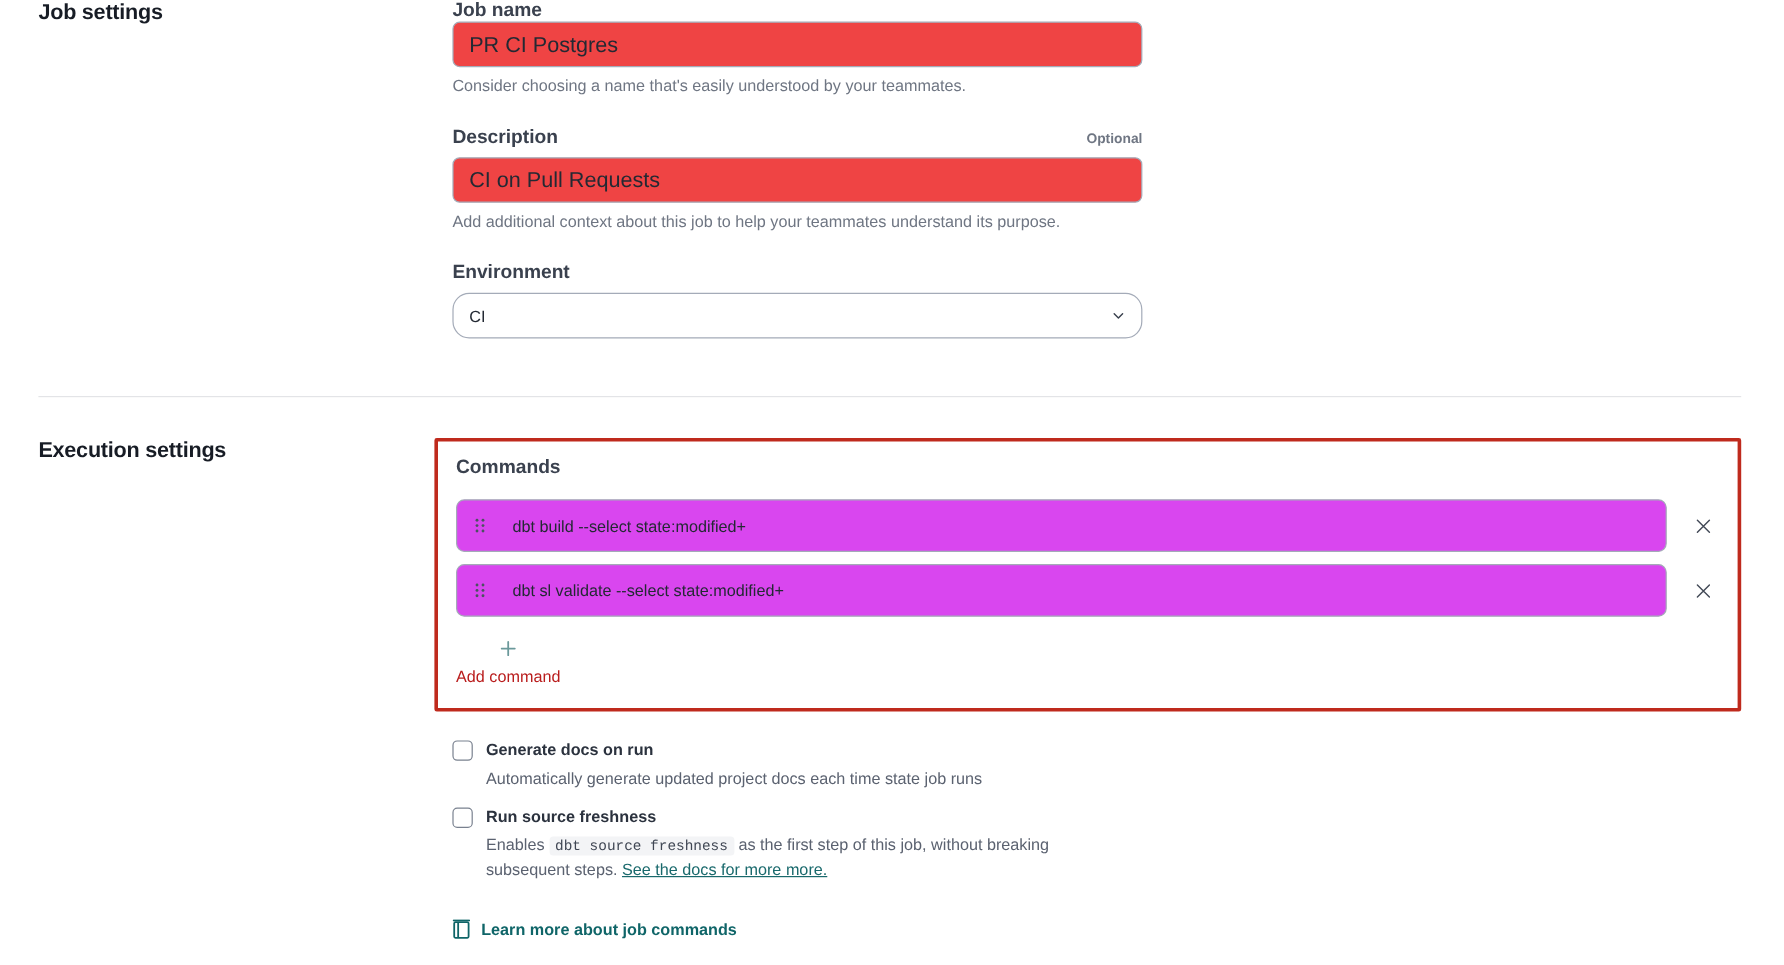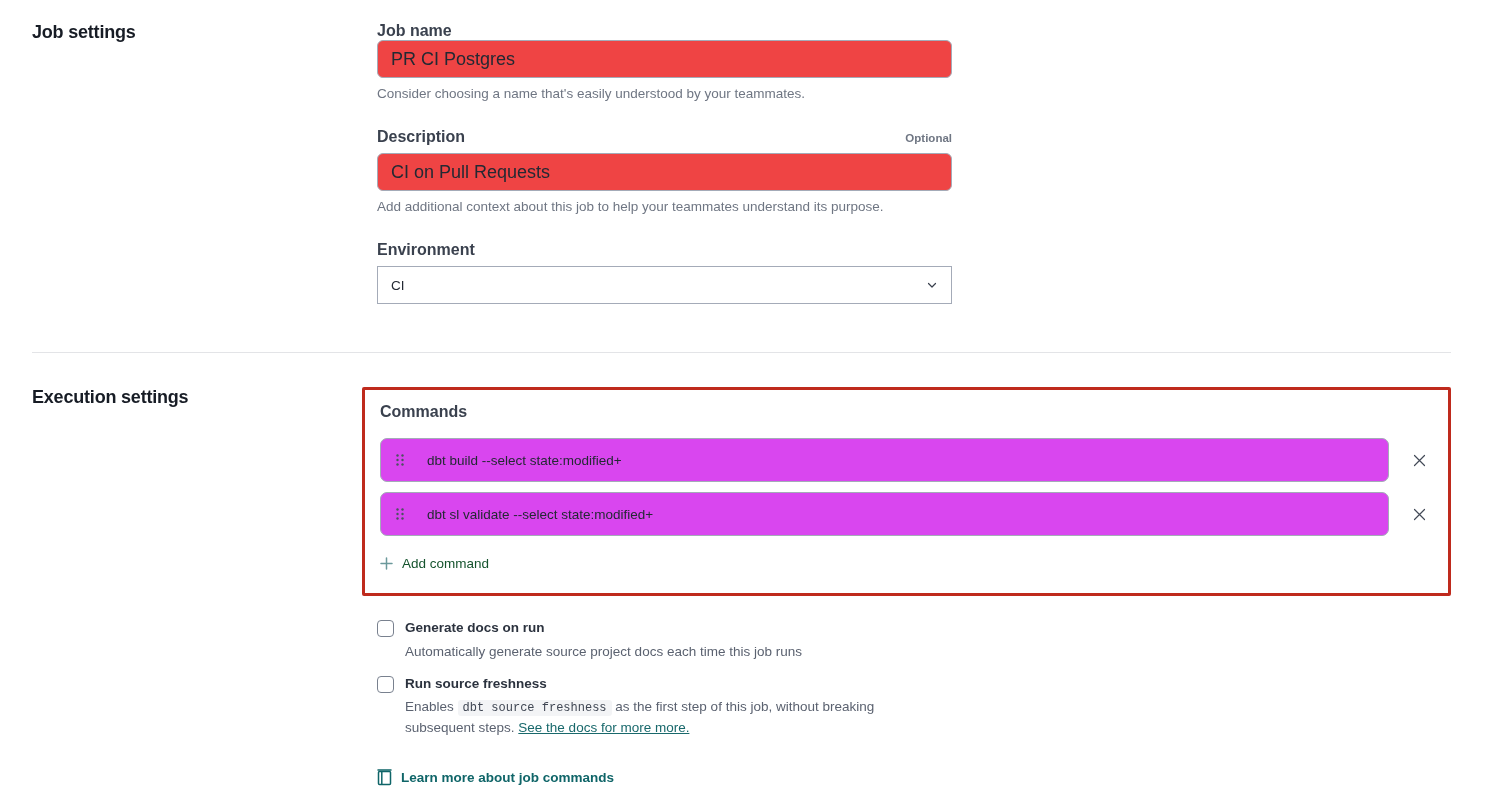--- a/index.html
+++ b/index.html
@@ -28,21 +28,21 @@
     width: 100%; height: 38px;
     border: 1px solid #a4abb8; border-radius: 6px;
     padding: 0 13px; font-size: 18px; color: #232933;
     font-family: "Liberation Sans", "DejaVu Sans", sans-serif;
     background: #ef4444; outline: none;
   }
   .hint { font-size: 13.5px; color: #6f7683; margin: 8px 0 0; }
 
   .select-box {
     width: 100%; height: 38px;
-    border: 1px solid #a4abb8; border-radius: 0;
+    border: 1px solid #a4abb8; border-radius: 14px;
     padding: 0 13px; font-size: 13.5px; color: #232933;
     background: #fff; display: flex; align-items: center; justify-content: space-between;
     cursor: pointer;
   }
 
   .divider { border: none; border-top: 1px solid #e3e4e7; margin: 48px 36px 0 32px; }
 
   .exec-section { margin-top: 34px; }
   .exec-title { margin-top: 19px; }
   .exec-body { flex: 1; min-width: 0; }
@@ -64,21 +64,21 @@
   .command-text { font-size: 13.5px; color: #232933; }
   .remove-btn {
     width: 30px; height: 30px; flex-shrink: 0;
     background: none; border: none; padding: 0; cursor: pointer;
     display: flex; align-items: center; justify-content: center; color: #434a57;
   }
   .add-command {
     margin-top: 20px;
     display: inline-flex; align-items: center; gap: 9px;
     background: none; border: none; padding: 0; cursor: pointer;
-    font-family: inherit; font-size: 13.5px; color: #14532d;
+    font-family: inherit; font-size: 13.5px; color: #b91c1c; flex-direction: column;
   }
   .plus-icon { color: #6b999b; display: flex; }
 
   .check-row { display: flex; gap: 11px; margin-top: 23px; align-items: flex-start; }
   .check-row + .check-row { margin-top: 13px; }
   .checkbox {
     appearance: none; -webkit-appearance: none;
     width: 17px; height: 17px; flex-shrink: 0; margin: 1px 0 0;
     border: 1.5px solid #79818f; border-radius: 4px; background: #fff; cursor: pointer;
   }
@@ -94,21 +94,21 @@
   .learn-more {
     display: inline-flex; align-items: center; gap: 9px;
     margin-top: 31px;
     color: #0f6568; font-weight: 700; font-size: 13.5px;
     text-decoration: none; cursor: pointer;
   }
 </style>
 </head>
 <body>
 
-<main style="padding-top:22px;">
+<main style="">
 
   <section class="section">
     <h2 class="section-title" style="margin:0;">Job settings</h2>
     <div class="form-col">
 
       <div class="field">
         <label class="field-label">Job name</label>
         <input class="text-input" type="text" value="PR CI Postgres" style="">
         <p class="hint">Consider choosing a name that's easily understood by your teammates.</p>
       </div>
@@ -200,21 +200,21 @@
               </svg>
           </span>
           <span>Add command</span>
         </button>
       </div>
 
       <div class="check-row">
         <input type="checkbox" class="checkbox" style="">
         <div>
           <div class="check-label">Generate docs on run</div>
-          <p class="check-desc">Automatically generate source project docs each time this job runs</p>
+          <p class="check-desc">Automatically generate updated project docs each time state job runs</p>
         </div>
       </div>
 
       <div class="check-row">
         <input type="checkbox" class="checkbox" style="">
         <div>
           <div class="check-label">Run source freshness</div>
           <p class="check-desc"><span>Enables </span><code class="inline-code">dbt source freshness</code><span> as the first step of this job, without breaking subsequent steps. </span><a class="docs-link">See the docs for more more.</a></p>
         </div>
       </div>

